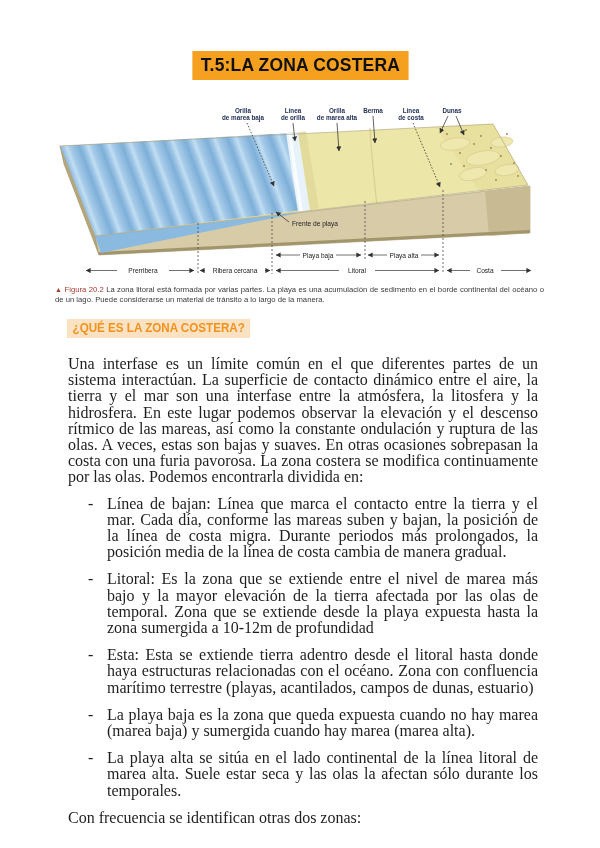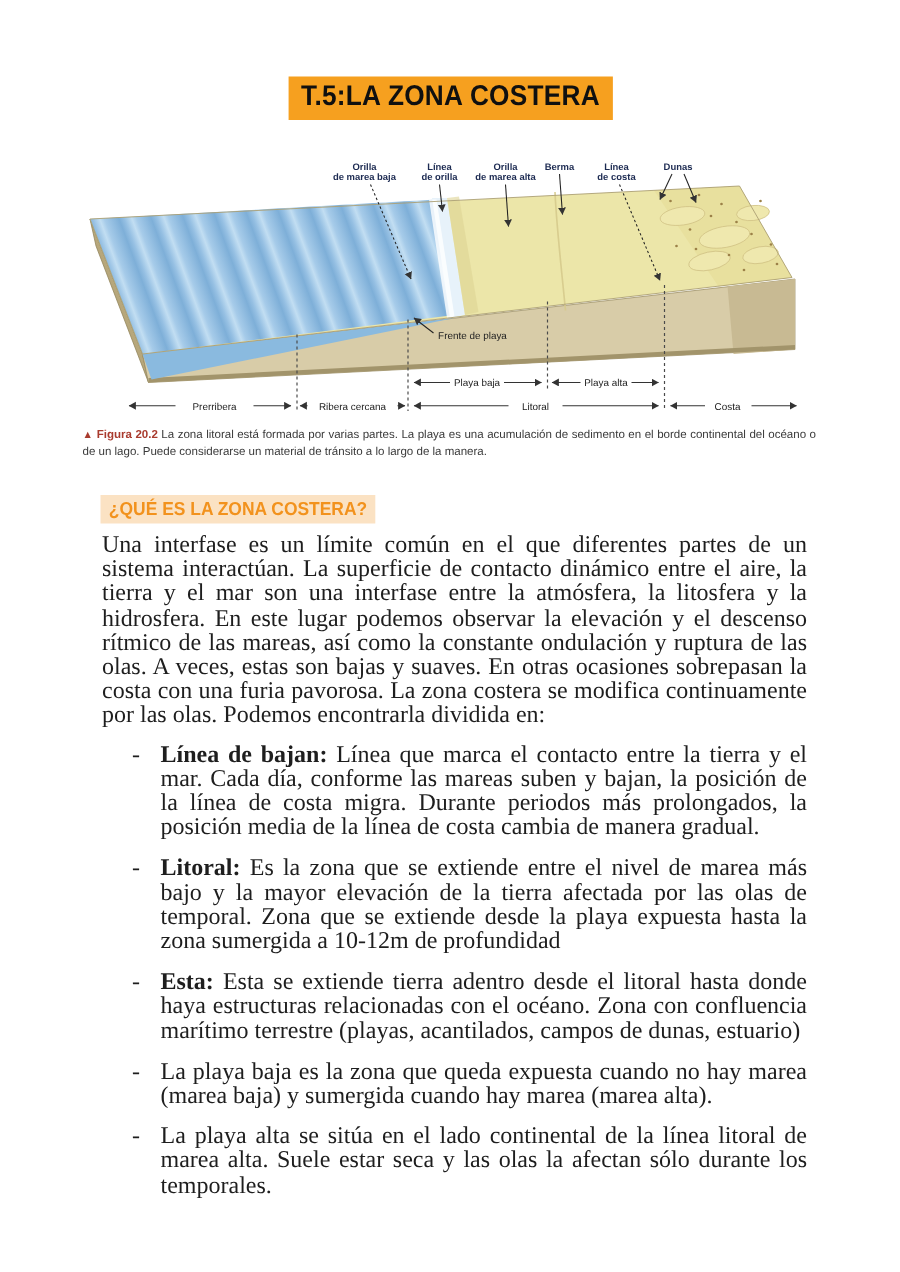--- a/index.html
+++ b/index.html
@@ -24,37 +24,37 @@
   .zlbl { font:400 6.6px "Liberation Sans", sans-serif; fill:#222222; }
   
   .caption {
     position:absolute; top:285px; left:55px; width:489px;
     font-family:"Liberation Sans", sans-serif; font-size:7.7px; line-height:10px;
     color:#3a3a3a; text-align:justify;
   }
   .cap-red { color:#A93B2E; font-weight:bold; }
   .cap-red .tri { font-size:7px; }
   
-  .section-heading { position:absolute; top:330px; left:67px; }
+  .section-heading { position:absolute; top:318px; left:67px; }
   .section-heading span {
     display:inline-block; background:#FBE2C3; color:#F2921D;
     font-family:"Liberation Sans", sans-serif; font-weight:bold; font-size:12.5px;
     padding:2px 6px 3px 6px; transform:scaleX(0.93); transform-origin:left;
     white-space:nowrap;
   }
   
   .content {
     position:absolute; top:356px; left:68px; width:470px;
     font-size:16px; line-height:16.2px; text-align:justify;
   }
   .content p.para { margin:0 0 10px 0; }
   .bullet { display:flex; margin:0 0 11px 0; padding-left:20px; }
   .bullet .marker { width:19px; flex:none; }
   .bullet .btxt { flex:1; text-align:justify; }
-  b { font-weight:bold; }
+  b { font-weight:normal; }
 </style>
 </head>
 <body>
 
 <div class="page">
 
   <div class="title-wrap">
     <span class="doc-title">T.5:LA ZONA COSTERA</span>
   </div>
 
@@ -206,15 +206,16 @@
     <div class="bullet">
       <span class="marker">-</span>
       <p class="btxt">La playa baja es la zona que queda expuesta cuando no hay marea (marea baja) y sumergida cuando hay marea (marea alta).</p>
     </div>
 
     <div class="bullet">
       <span class="marker">-</span>
       <p class="btxt">La playa alta se sitúa en el lado continental de la línea litoral de marea alta. Suele estar seca y las olas la afectan sólo durante los temporales.</p>
     </div>
 
+    <p class="para">Con frecuencia se identifican otras dos zonas:</p>
   </div>
 
 </div>
 
 </body></html>

